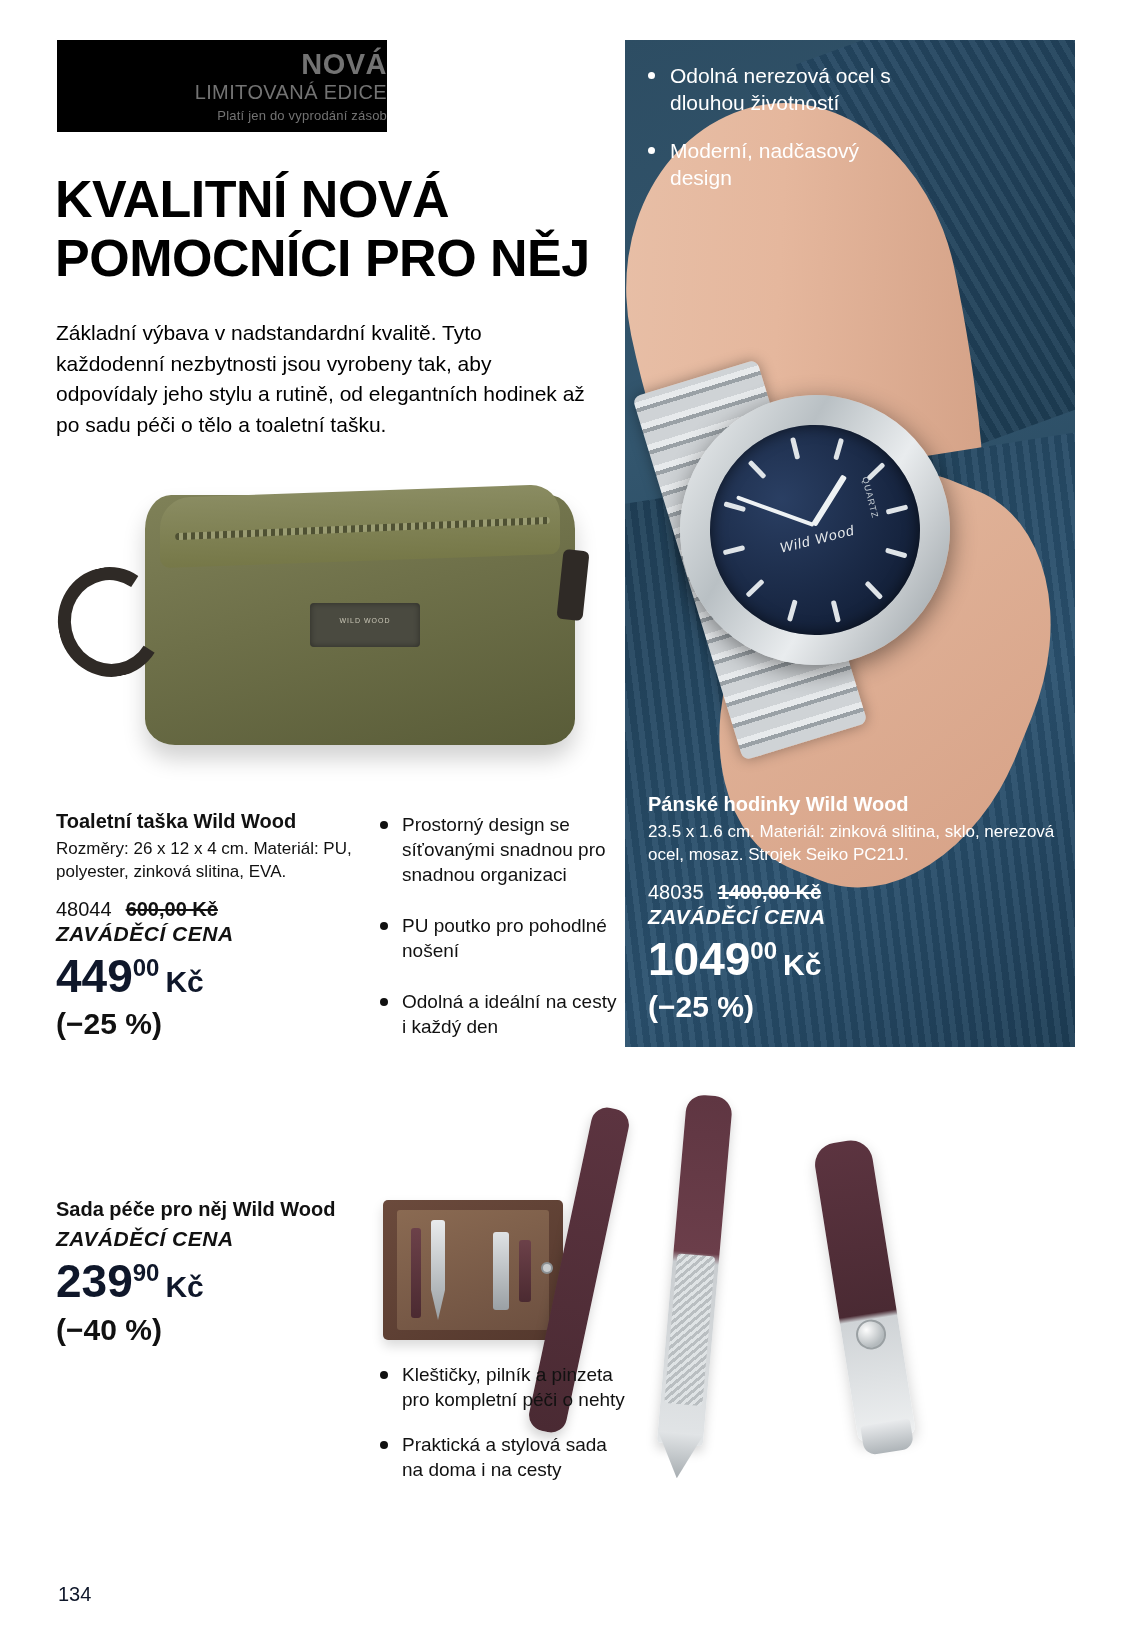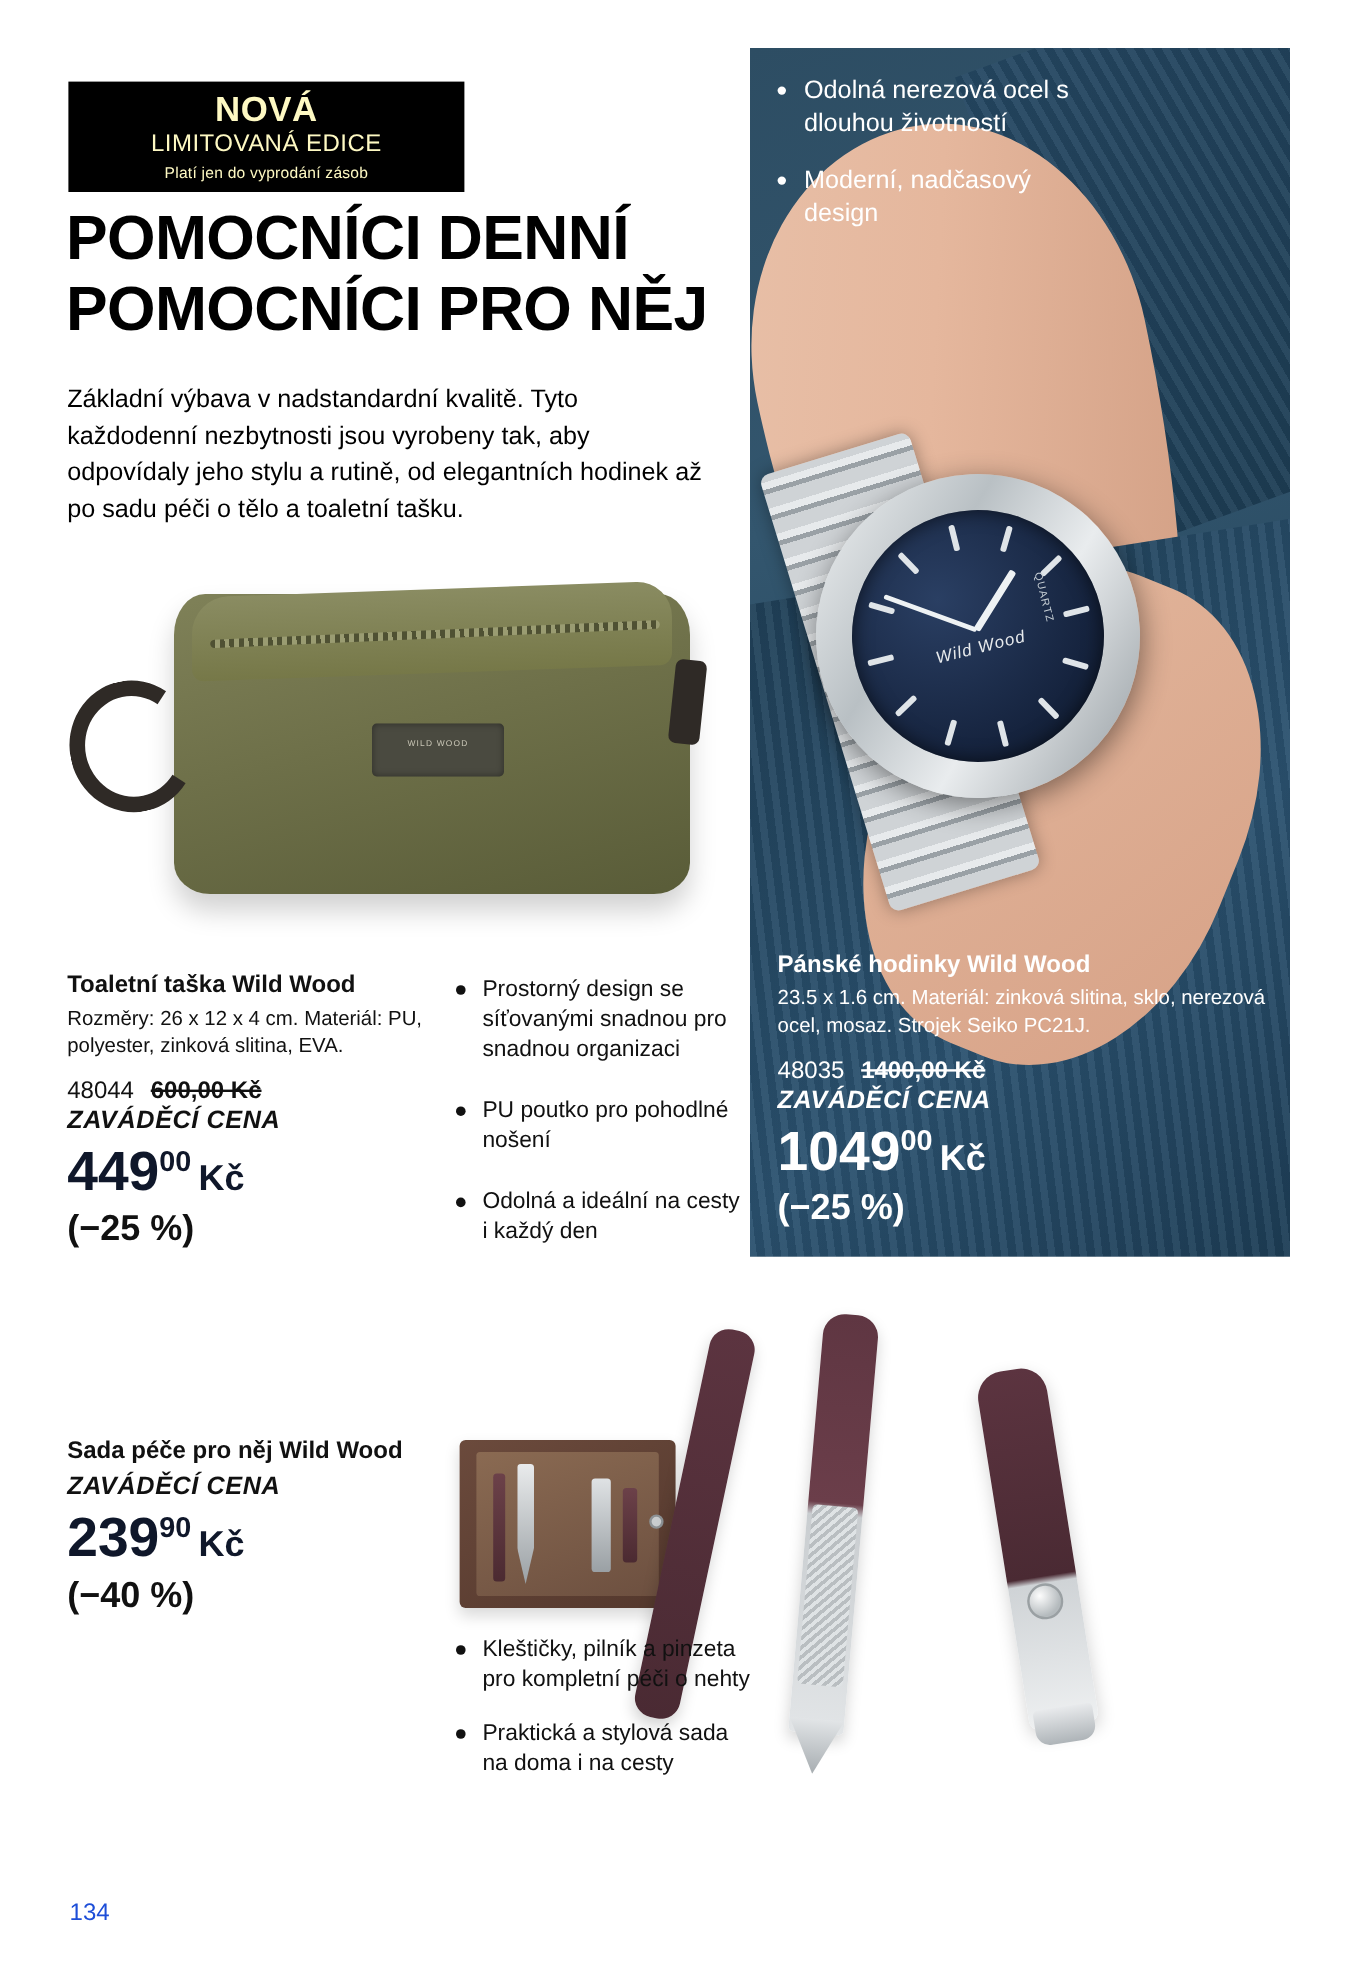--- a/index.html
+++ b/index.html
@@ -15,26 +15,26 @@
     position: relative;
     width: 1130px;
     height: 1636px;
     background: #fff;
   }
 
   
   .badge {
     position: absolute;
     left: 57px;
-    top: 68px;
+    top: 40px;
     width: 330px;
     height: 92px;
     background: #000;
-    color: #fef9c3;
-    text-align: center;
+    color: #737373;
+    text-align: right;
     padding-top: 9px;
   }
   .badge .b1 {
     font-size: 29px;
     font-weight: bold;
     letter-spacing: 0.5px;
     line-height: 1.05;
   }
   .badge .b2 {
     font-size: 20px;
@@ -492,36 +492,36 @@
     width: 8px; height: 8px;
     border-radius: 50%;
     background: #111;
   }
 
   .page-number {
     position: absolute;
     left: 58px;
     bottom: 30px;
     font-size: 20px;
-    color: #1d4ed8;
+    color: #0f172a;
     text-align: center;
   }
 </style>
 </head>
 <body>
 
 <div class="page">
 
   <div class="badge">
     <div class="b1">NOVÁ</div>
     <div class="b2">LIMITOVANÁ EDICE</div>
     <div class="b3">Platí jen do vyprodání zásob</div>
   </div>
 
-  <h1 class="headline">POMOCNÍCI DENNÍ POMOCNÍCI PRO NĚJ</h1>
+  <h1 class="headline">KVALITNÍ NOVÁ POMOCNÍCI PRO NĚJ</h1>
   <p class="intro">Základní výbava v nadstandardní kvalitě. Tyto každodenní nezbytnosti jsou vyrobeny tak, aby odpovídaly jeho stylu a rutině, od elegantních hodinek až po sadu péči o tělo a toaletní tašku.</p>
 
   <div class="bag-photo">
     <div class="bag-body"></div>
     <div class="bag-top"></div>
     <div class="bag-zip"></div>
     <div class="bag-strap"></div>
     <div class="bag-tab"></div>
     <div class="bag-label">
       <span>WILD WOOD</span>

